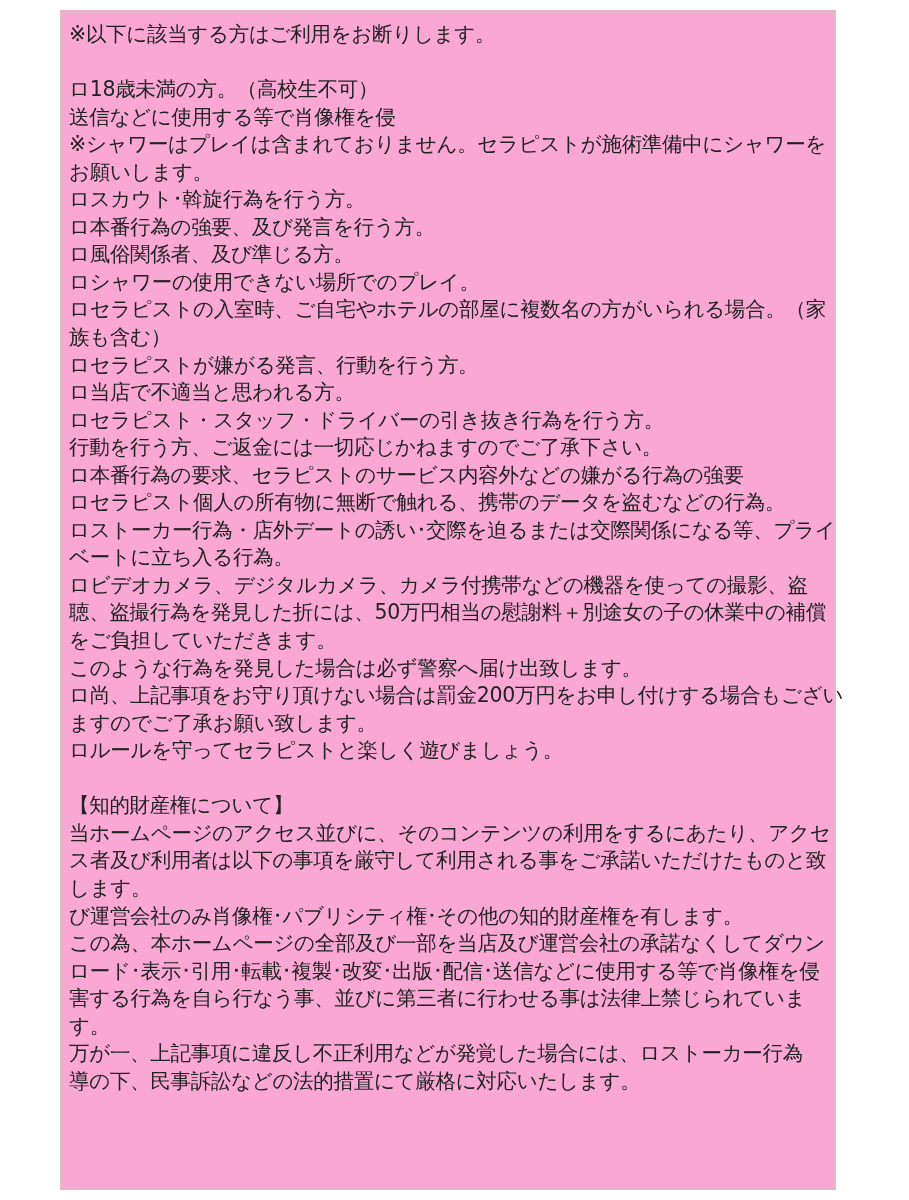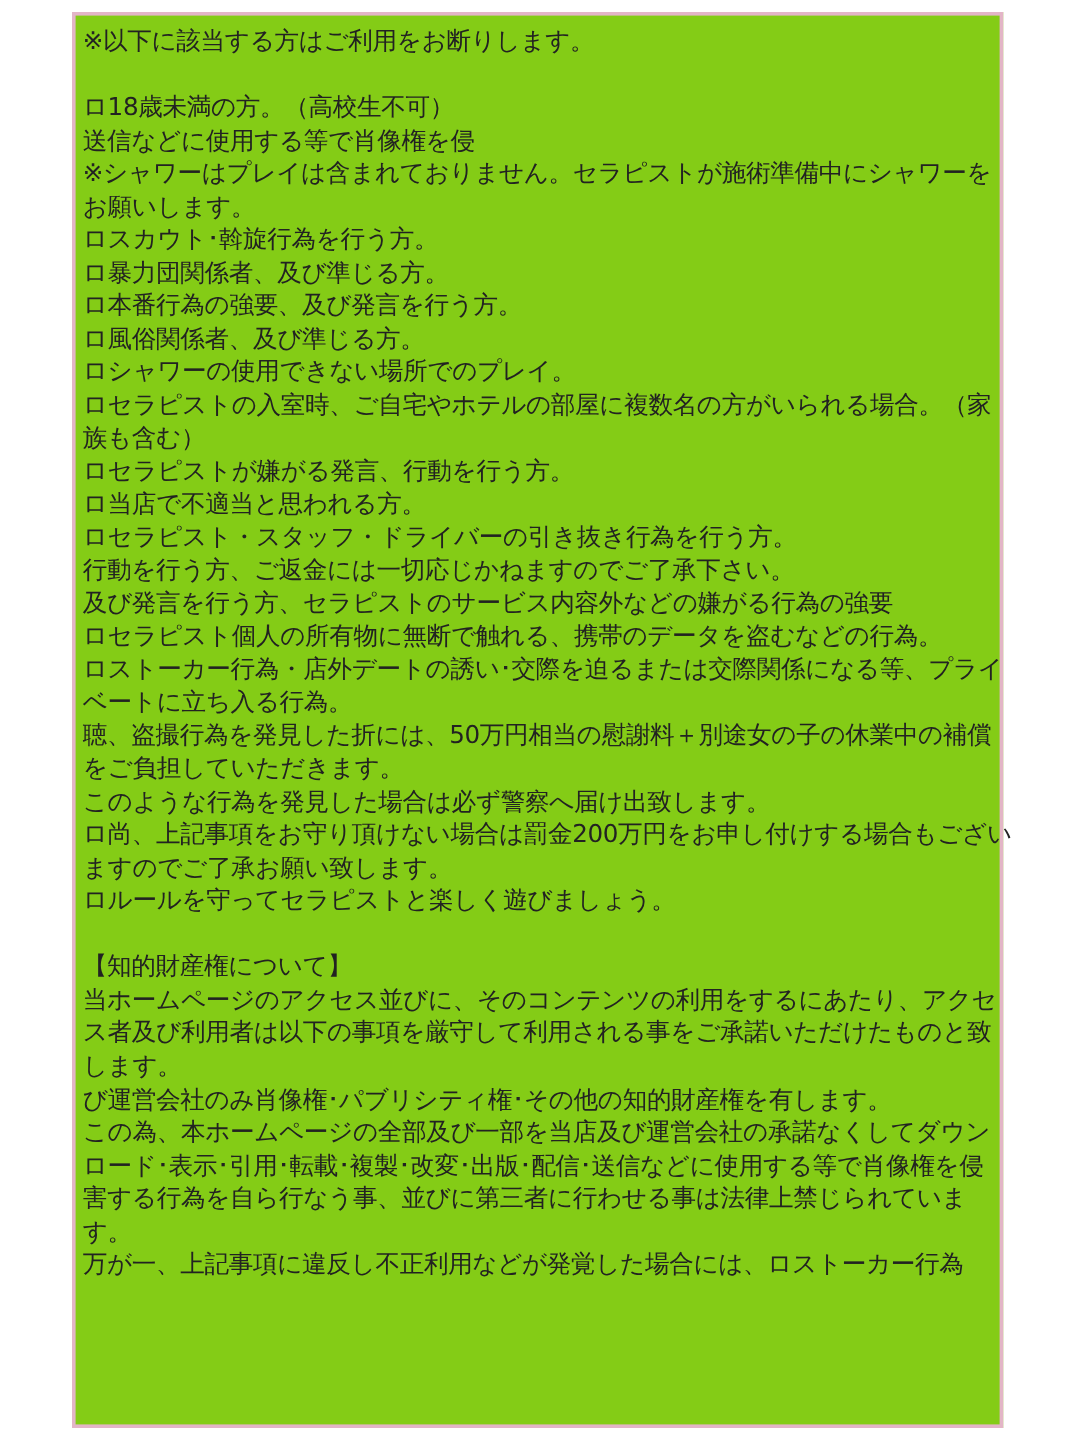--- a/index.html
+++ b/index.html
@@ -14,21 +14,21 @@
       overflow: hidden;
       font-family: "DejaVu Sans", "Liberation Sans", sans-serif;
     }
     .notice-box {
       position: absolute;
       left: 60px;
       top: 10px;
       width: 776px;
       height: 1180px;
       border: 3px solid #e3b5c7;
-      background: #84cc16;
+      background: #f9a8d4;
       box-sizing: border-box;
       padding: 8px 12px 0 6px;
     }
     .line {
       display: block;
       font-size: 20.5px;
       line-height: 27.55px;
       height: 27.55px;
       color: #222222;
       white-space: nowrap;
@@ -41,46 +41,47 @@
 
 <div class="notice-box">
   <span class="line">※以下に該当する方はご利用をお断りします。</span>
   <span class="line blank"></span>
 
   <span class="line">ロ18歳未満の方。（高校生不可）</span>
   <span class="line">送信などに使用する等で肖像権を侵</span>
   <span class="line">※シャワーはプレイは含まれておりません。セラピストが施術準備中にシャワーを</span>
   <span class="line">お願いします。</span>
   <span class="line">ロスカウト･斡旋行為を行う方。</span>
-  <span class="line">ロ暴力団関係者、及び準じる方。</span>
   <span class="line">ロ本番行為の強要、及び発言を行う方。</span>
   <span class="line">ロ風俗関係者、及び準じる方。</span>
   <span class="line">ロシャワーの使用できない場所でのプレイ。</span>
   <span class="line">ロセラピストの入室時、ご自宅やホテルの部屋に複数名の方がいられる場合。（家</span>
   <span class="line">族も含む）</span>
   <span class="line">ロセラピストが嫌がる発言、行動を行う方。</span>
   <span class="line">ロ当店で不適当と思われる方。</span>
   <span class="line">ロセラピスト・スタッフ・ドライバーの引き抜き行為を行う方。</span>
   <span class="line">行動を行う方、ご返金には一切応じかねますのでご了承下さい。</span>
-  <span class="line">及び発言を行う方、セラピストのサービス内容外などの嫌がる行為の強要</span>
+  <span class="line">ロ本番行為の要求、セラピストのサービス内容外などの嫌がる行為の強要</span>
   <span class="line">ロセラピスト個人の所有物に無断で触れる、携帯のデータを盗むなどの行為。</span>
   <span class="line">ロストーカー行為・店外デートの誘い･交際を迫るまたは交際関係になる等、プライ</span>
   <span class="line">ベートに立ち入る行為。</span>
+  <span class="line">ロビデオカメラ、デジタルカメラ、カメラ付携帯などの機器を使っての撮影、盗</span>
   <span class="line">聴、盗撮行為を発見した折には、50万円相当の慰謝料＋別途女の子の休業中の補償</span>
   <span class="line">をご負担していただきます。</span>
   <span class="line">このような行為を発見した場合は必ず警察へ届け出致します。</span>
   <span class="line">ロ尚、上記事項をお守り頂けない場合は罰金200万円をお申し付けする場合もござい</span>
   <span class="line">ますのでご了承お願い致します。</span>
   <span class="line">ロルールを守ってセラピストと楽しく遊びましょう。</span>
 
   <span class="line blank"></span>
 
   <span class="line">【知的財産権について】</span>
   <span class="line">当ホームページのアクセス並びに、そのコンテンツの利用をするにあたり、アクセ</span>
   <span class="line">ス者及び利用者は以下の事項を厳守して利用される事をご承諾いただけたものと致</span>
   <span class="line">します。</span>
   <span class="line">び運営会社のみ肖像権･パブリシティ権･その他の知的財産権を有します。</span>
   <span class="line">この為、本ホームページの全部及び一部を当店及び運営会社の承諾なくしてダウン</span>
   <span class="line">ロード･表示･引用･転載･複製･改変･出版･配信･送信などに使用する等で肖像権を侵</span>
   <span class="line">害する行為を自ら行なう事、並びに第三者に行わせる事は法律上禁じられていま</span>
   <span class="line">す。</span>
   <span class="line">万が一、上記事項に違反し不正利用などが発覚した場合には、ロストーカー行為</span>
+  <span class="line">導の下、民事訴訟などの法的措置にて厳格に対応いたします。</span>
 </div>
 
 </body></html>

